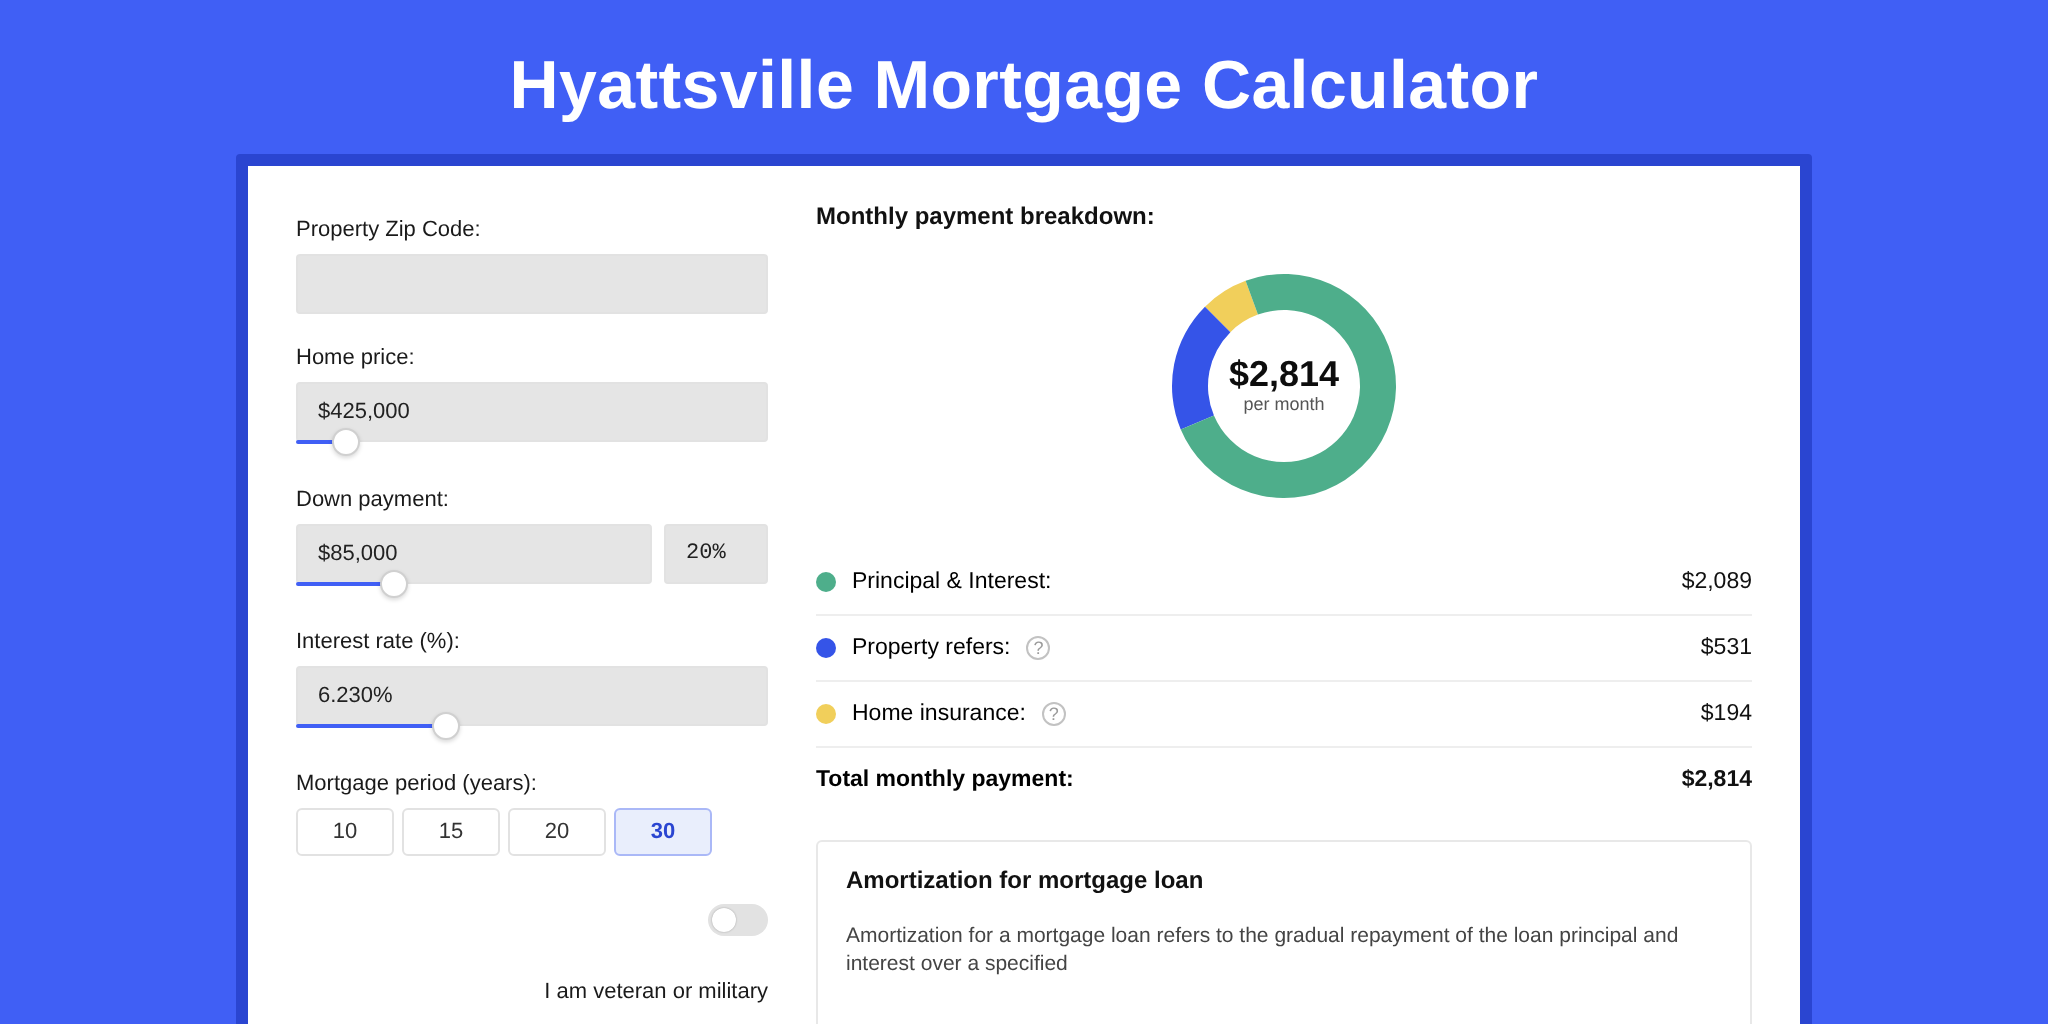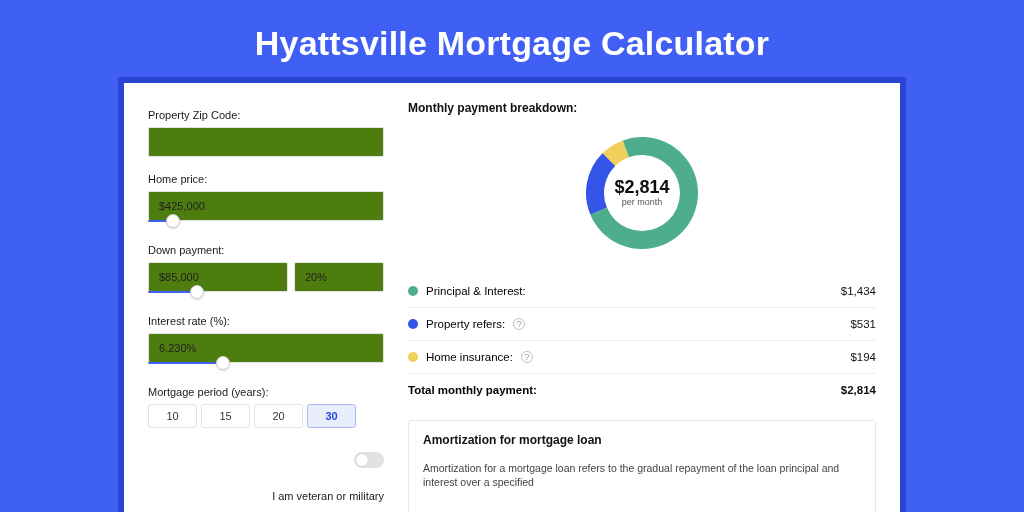--- a/index.html
+++ b/index.html
@@ -35,42 +35,42 @@
   .form { width: 236px; flex-shrink: 0; }
   .fld-label { font-size: 11px; color: #1a1a1a; margin: 8px 0 6px 0; display:block; }
   .fld-input {
     width: 100%;
     height: 30px;
     border: 1px solid #e2e2e2;
     border-radius: 2px;
     padding: 0 10px;
     font-size: 11px;
     color: #222;
-    background: #4d7c0f;
+    background: #e5e5e5;
   }
   .slider-wrap { position: relative; height: 10px; margin-top: -1px; }
   .slider-thumb {
     position: absolute;
     top: -6px;
     width: 14px; height: 14px;
     background: #fff;
     border: 1px solid #d0d0d0;
     border-radius: 50%;
     box-shadow: 0 1px 2px rgba(0,0,0,.15);
   }
   .slider-line {
     position: absolute;
     top: 0; left: 0;
     height: 2px;
     background: #405ff5;
     border-radius: 1px;
   }
   .row { display:flex; gap:6px; }
   .row .fld-input:first-child { flex:1; }
-  .row .fld-input:last-child  { width: 90px; }
+  .row .fld-input:last-child  { width: 52px; font-family: Liberation Mono, monospace; }
 
   .period-group { display:flex; gap:0; margin-top:6px; }
   .period-btn {
     width: 49px; height: 24px;
     font-size: 11px;
     border: 1px solid #e2e2e2;
     background: #fff;
     color: #333;
     cursor: pointer;
     border-radius: 3px;
@@ -199,21 +199,21 @@
         <text x="64" y="76" text-anchor="middle" class="donut-center-sub">per month</text>
       </svg>
     </div>
 
     <div id="legend">
           <div class="legend-row">
             <div class="legend-left">
               <span class="swatch" style="background:#4eae8b"></span>
               <span>Principal &amp; Interest:</span>
             </div>
-            <span class="legend-val">$1,434</span>
+            <span class="legend-val">$2,089</span>
           </div>
           <div class="legend-row">
             <div class="legend-left">
               <span class="swatch" style="background:#3554e8"></span>
               <span>Property refers:</span> 
               <span class="qmark">?</span>
             </div>
             <span class="legend-val">$531</span>
           </div>
           <div class="legend-row">

